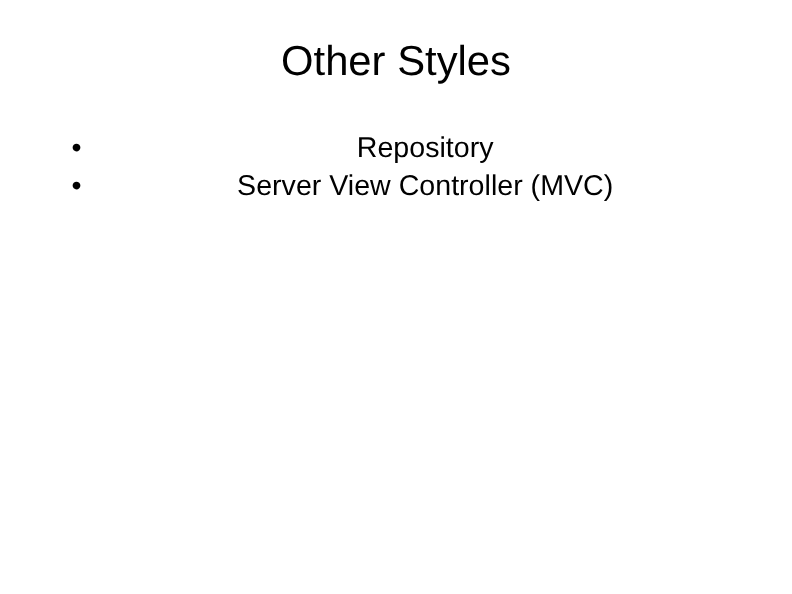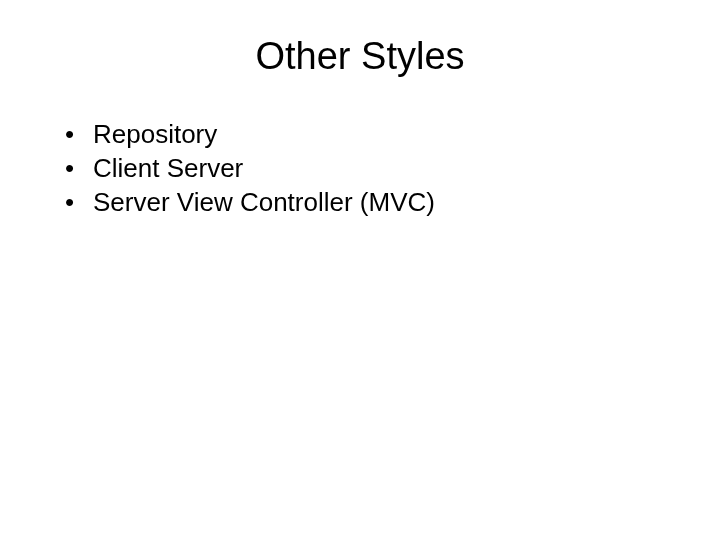--- a/index.html
+++ b/index.html
@@ -24,30 +24,30 @@
     }
     .bullet-list {
       list-style: none;
       padding-left: 25px;
     }
     .bullet-item {
       font-size: 26px;
       line-height: 1.3;
       position: relative;
       padding-left: 28px;
+      text-align: center;
     }
     .bullet-item::before {
       content: "•";
       position: absolute;
       left: 0;
       font-size: 26px;
     }
   </style>
 </head>
 <body>
 
 <h1 class="title">Other Styles</h1>
 
 <ul class="bullet-list">
   <li class="bullet-item">Repository</li>
-  <li class="bullet-item">Client Server</li>
   <li class="bullet-item">Server View Controller (MVC)</li>
 </ul>
 
 </body></html>

